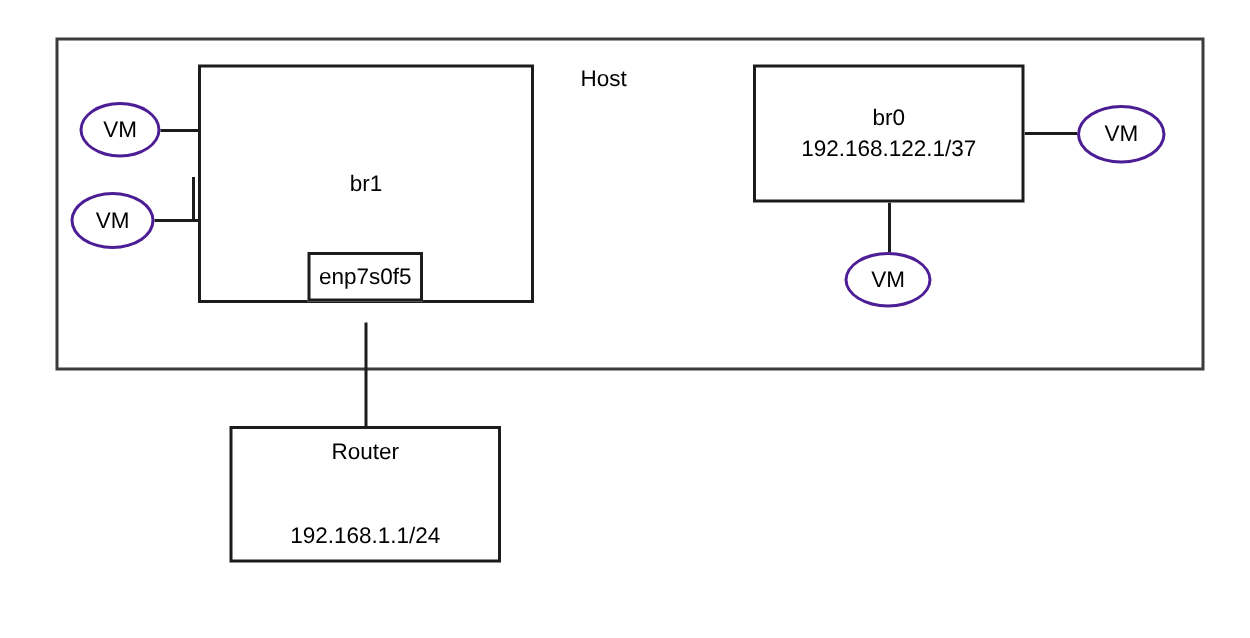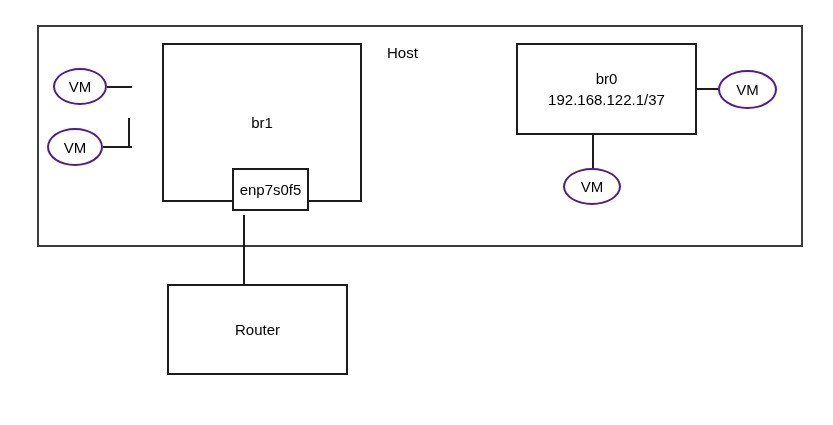--- a/index.html
+++ b/index.html
@@ -27,21 +27,20 @@
     background: transparent;
   }
   .node {
     display: flex;
     flex-direction: column;
     align-items: center;
     justify-content: center;
     text-align: center;
     font-size: 15px;
     line-height: 21px;
-    margin-left: 14px;
   }
   .ellipse {
     position: absolute;
     box-sizing: border-box;
     border: 2px solid #4c1d95;
     border-radius: 50%;
     background: #ffffff;
     display: flex;
     align-items: center;
     justify-content: center;
@@ -52,22 +51,22 @@
     background: #1c1c1c;
   }
   .host-label {
     position: absolute;
     left: 387px;
     top: 44px;
     font-size: 15px;
   }
   
   #host-box   { left: 37px;  top: 25px;  width: 766px; height: 222px; }
-  #br1-box    { left: 148px; top: 43px;  width: 200px; height: 159px; }
-  #enp-box    { left: 218px; top: 168px; width: 77px;  height: 43px; z-index: 3; }
+  #br1-box    { left: 132px; top: 43px;  width: 224px; height: 159px; }
+  #enp-box    { left: 205px; top: 168px; width: 77px;  height: 33px; z-index: 3; }
   #br0-box    { left: 502px; top: 43px;  width: 181px; height: 92px; }
   #router-box { left: 153px; top: 284px; width: 181px; height: 91px; gap: 35px; }
   #vm1 { left: 53px;  top: 68px;  width: 54px; height: 37px; }
   #vm2 { left: 47px;  top: 128px; width: 56px; height: 38px; }
   #vm3 { left: 718px; top: 70px;  width: 59px; height: 39px; }
   #vm4 { left: 563px; top: 168px; width: 58px; height: 37px; }
   
   #edge-vm1-br1    { left: 107px; top: 86px;  width: 25px; height: 2px; }
   #edge-vm2-br1    { left: 103px; top: 146px; width: 29px; height: 2px; }
   #edge-stub-br1   { left: 128px; top: 118px; width: 2px;  height: 30px; }
@@ -98,20 +97,21 @@
     <div>enp7s0f5</div>
   </div>
 
   <div id="br0-box" class="box node">
     <div>br0</div>
     <div>192.168.122.1/37</div>
   </div>
 
   <div id="router-box" class="box node">
     <div>Router</div>
+    <div>192.168.1.1/24</div>
   </div>
 
   <div id="vm1" class="ellipse">
     <span>VM</span>
   </div>
   <div id="vm2" class="ellipse">
     <span>VM</span>
   </div>
   <div id="vm3" class="ellipse">
     <span>VM</span>

